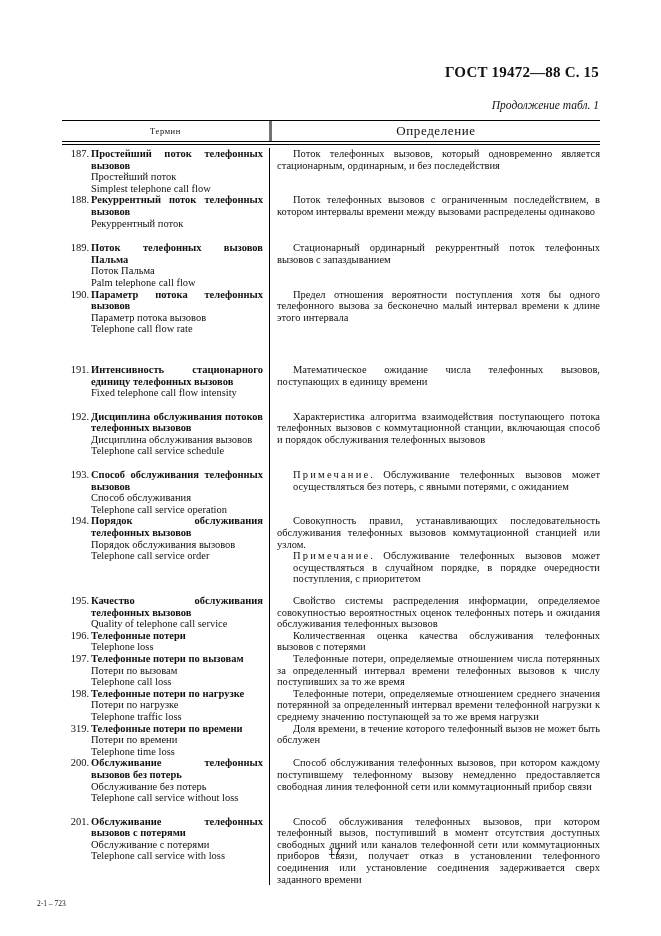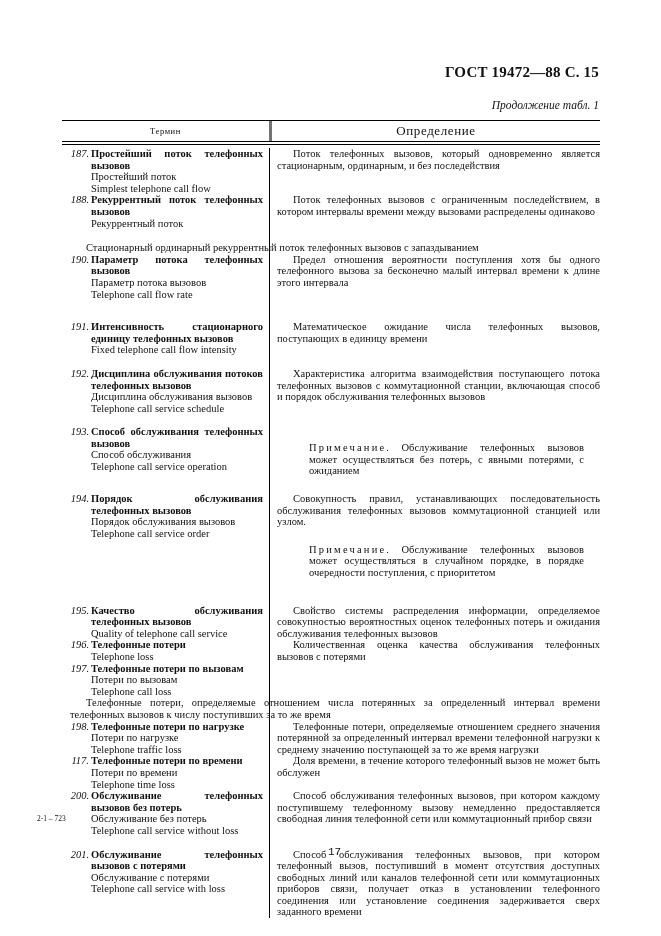--- a/index.html
+++ b/index.html
@@ -11,27 +11,27 @@
   .thead { display: flex; border-top: 1.2px solid #000; height: 20px; }
   .thead .c1 { width: 207px; border-right: 3px solid #737373; text-align: center; font-size: 8.5px; letter-spacing: 0.6px; line-height: 20px; }
   .thead .c2 { flex: 1; text-align: center; font-size: 13px; letter-spacing: 0.6px; line-height: 20px; }
   .dbl { border-top: 1.2px solid #000; height: 2px; border-bottom: 1.2px solid #000; }
   .tbody { position: relative; }
   .vline { position: absolute; left: 207px; top: 0; bottom: 0; border-left: 1px solid #000; }
   .row { display: flex; }
   .term { width: 207px; padding-right: 6px; box-sizing: border-box; font-size: 10.5px; line-height: 11.6px; }
   .def { flex: 1; padding-left: 8px; font-size: 10.5px; line-height: 11.6px; text-align: justify; }
   .tline { display: flex; }
-  .num { width: 27px; flex: none; text-align: right; padding-right: 2px; font-style: italic; }
+  .num { width: 27px; flex: none; text-align: right; padding-right: 2px; }
   .tname { font-weight: bold; flex: 1; text-align: justify; }
   .sub { padding-left: 29px; }
   .p { text-indent: 16px; margin: 0; }
-  .note { padding-left: 16px; margin: 16px; text-align: justify; }
+  .note { padding-left: 16px; margin: 0; text-align: justify; }
   .note .lbl { letter-spacing: 2.2px; }
-  .footer-code { position: absolute; left: 37px; top: 814px; font-size: 7.5px; }
+  .footer-code { position: absolute; left: 37px; top: 899px; font-size: 7.5px; }
   .page-num { position: absolute; left: 328px; top: 846px; font-size: 11px; font-family: Liberation Mono, monospace; }
 </style>
 </head>
 <body>
 
 <div class="header-code">ГОСТ 19472—88 С. 15</div>
 <div class="continuation">Продолжение табл. 1</div>
 
 <div class="table">
   <div class="thead">
@@ -60,38 +60,46 @@
             <span class="num">188.</span>
             <span class="tname">Рекуррентный поток телефонных вызовов</span>
           </div>
           <div class="sub">Рекуррентный поток</div>
         </div>
         <div class="def">
           <p class="p">Поток телефонных вызовов с ограниченным последействием, в котором интервалы времени между вызовами распределены одинаково</p>
         </div>
       </div>
       <div class="row" style="margin-top: 0px; padding-bottom: 0px;">
+        <div class="term">
+          <div class="tline">
+            <span class="num">189.</span>
+            <span class="tname">Поток телефонных вызовов Пальма</span>
+          </div>
+          <div class="sub">Поток Пальма</div>
+          <div class="sub">Palm telephone call flow</div>
+        </div>
         <div class="def">
           <p class="p">Стационарный ординарный рекуррентный поток телефонных вызовов с запаздыванием</p>
         </div>
       </div>
       <div class="row" style="margin-top: 0px; padding-bottom: 13px;">
         <div class="term">
           <div class="tline">
             <span class="num">190.</span>
             <span class="tname">Параметр потока телефонных вызовов</span>
           </div>
           <div class="sub">Параметр потока вызовов</div>
           <div class="sub">Telephone call flow rate</div>
         </div>
         <div class="def">
           <p class="p">Предел отношения вероятности поступления хотя бы одного телефонного вызова за бесконечно малый интервал времени к длине этого интервала</p>
         </div>
       </div>
-      <div class="row" style="margin-top: 8px; padding-bottom: 12px;">
+      <div class="row" style="margin-top: 16px; padding-bottom: 12px;">
         <div class="term">
           <div class="tline">
             <span class="num">191.</span>
             <span class="tname">Интенсивность стационарного единицу телефонных вызовов</span>
           </div>
           <div class="sub">Fixed telephone call flow intensity</div>
         </div>
         <div class="def">
           <p class="p">Математическое ожидание числа телефонных вызовов, поступающих в единицу времени</p>
         </div>
@@ -153,21 +161,21 @@
           <div class="tline">
             <span class="num">196.</span>
             <span class="tname">Телефонные потери</span>
           </div>
           <div class="sub">Telephone loss</div>
         </div>
         <div class="def">
           <p class="p">Количественная оценка качества обслуживания телефонных вызовов с потерями</p>
         </div>
       </div>
-      <div class="row" style="margin-top: 0px; padding-bottom: 0px; flex-direction: column;">
+      <div class="row" style="margin-top: 0px; padding-bottom: 0px;">
         <div class="term">
           <div class="tline">
             <span class="num">197.</span>
             <span class="tname">Телефонные потери по вызовам</span>
           </div>
           <div class="sub">Потери по вызовам</div>
           <div class="sub">Telephone call loss</div>
         </div>
         <div class="def">
           <p class="p">Телефонные потери, определяемые отношением числа потерянных за определенный интервал времени телефонных вызовов к числу поступивших за то же время</p>
@@ -182,21 +190,21 @@
           <div class="sub">Потери по нагрузке</div>
           <div class="sub">Telephone traffic loss</div>
         </div>
         <div class="def">
           <p class="p">Телефонные потери, определяемые отношением среднего значения потерянной за определенный интервал времени телефонной нагрузки к среднему значению поступающей за то же время нагрузки</p>
         </div>
       </div>
       <div class="row" style="margin-top: 0px; padding-bottom: 0px;">
         <div class="term">
           <div class="tline">
-            <span class="num">117.</span>
+            <span class="num">319.</span>
             <span class="tname">Телефонные потери по времени</span>
           </div>
           <div class="sub">Потери по времени</div>
           <div class="sub">Telephone time loss</div>
         </div>
         <div class="def">
           <p class="p">Доля времени, в течение которого телефонный вызов не может быть обслужен</p>
         </div>
       </div>
       <div class="row" style="margin-top: 0px; padding-bottom: 12px;">

